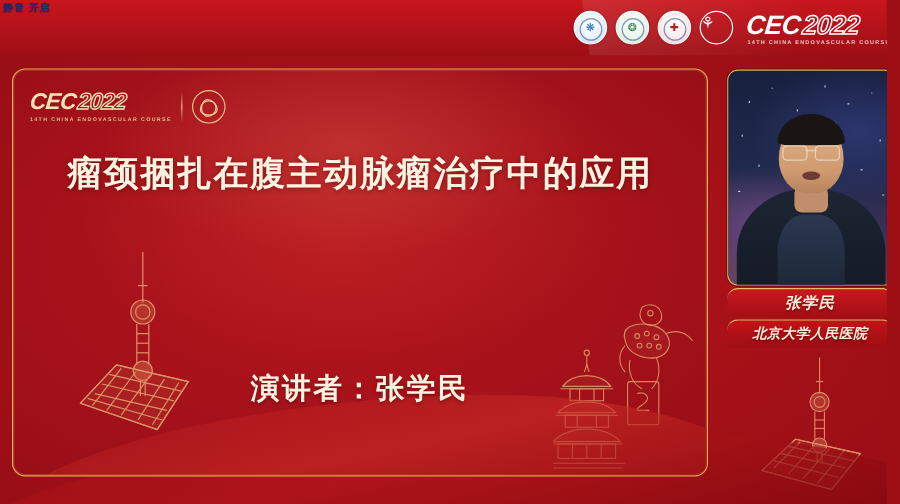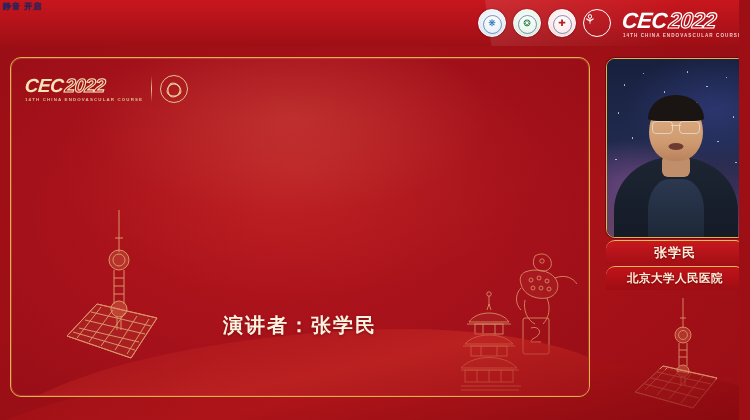--- a/index.html
+++ b/index.html
@@ -152,21 +152,21 @@
   .slide-title{
     position:absolute;left:40px;top:68px;width:498px;z-index:6;
     text-align:center;color:#fdf3e0;
     font-size:29px;line-height:38px;font-weight:bold;
     letter-spacing:1.5px;
     text-shadow:0 1px 4px rgba(70,0,0,.5);
   }
   .slide-speaker{
     position:absolute;left:40px;top:255px;width:498px;z-index:6;
     text-align:center;color:#fdf3e0;
-    font-size:20px;line-height:24px;font-weight:bold;letter-spacing:2px;
+    font-size:24px;line-height:24px;font-weight:bold;letter-spacing:2px;
     text-shadow:0 1px 3px rgba(70,0,0,.45);
   }
   .slide-affil{
     position:absolute;left:40px;top:308px;width:498px;z-index:6;
     text-align:center;color:#fdf3e0;
     font-size:18px;line-height:24px;font-weight:bold;letter-spacing:2px;
     text-shadow:0 1px 3px rgba(70,0,0,.45);
   }
   .affil-gap{display:inline-block;width:30px;}
 
@@ -246,20 +246,21 @@
     position:absolute;left:606px;top:240px;width:138px;z-index:30;
   }
   .name-tab{
     position:relative;height:23px;
     display:flex;align-items:center;justify-content:center;
     color:#fdf0da;font-size:13px;font-weight:bold;letter-spacing:1px;
     background:linear-gradient(180deg,#c8181f 0%,#a50f16 100%);
     border-top:1.4px solid #e7bc5c;
     border-radius:9px 9px 0 0;
     text-shadow:0 1px 2px rgba(60,0,0,.5);
+    font-style:italic;
   }
   .name-tab.tab2{
     font-size:11.5px;letter-spacing:0.5px;margin-top:2px;
     background:linear-gradient(180deg,#c21319 0%,#9e0d14 100%);
   }
 
   
   .lm-pearl-right{
     position:absolute;right:6px;bottom:6px;width:126px;height:118px;z-index:10;
     opacity:.9;pointer-events:none;
@@ -391,20 +392,21 @@
         <path d="M-2 122 L58 122"></path>
         <rect x="4" y="122" width="48" height="12"></rect>
         <line x1="16" y1="122" x2="16" y2="134"></line>
         <line x1="28" y1="122" x2="28" y2="134"></line>
         <line x1="40" y1="122" x2="40" y2="134"></line>
         <path d="M-4 138 L60 138"></path>
         <path d="M-2 142 L58 142"></path>
       </g>
     </svg>
 
+    <div class="slide-title">瘤颈捆扎在腹主动脉瘤治疗中的应用</div>
     <div class="slide-speaker">演讲者：张学民</div>
 
     <div class="slide-sweep"></div>
   </div>
 
   <div class="video-panel">
     <div class="video-bg"></div>
     <div class="stars">
       <span class="star" style="left:12%;top:14%;width:1.6px;height:1.6px;"></span>
       <span class="star" style="left:26%;top:8%;width:1.2px;height:1.2px;"></span>

